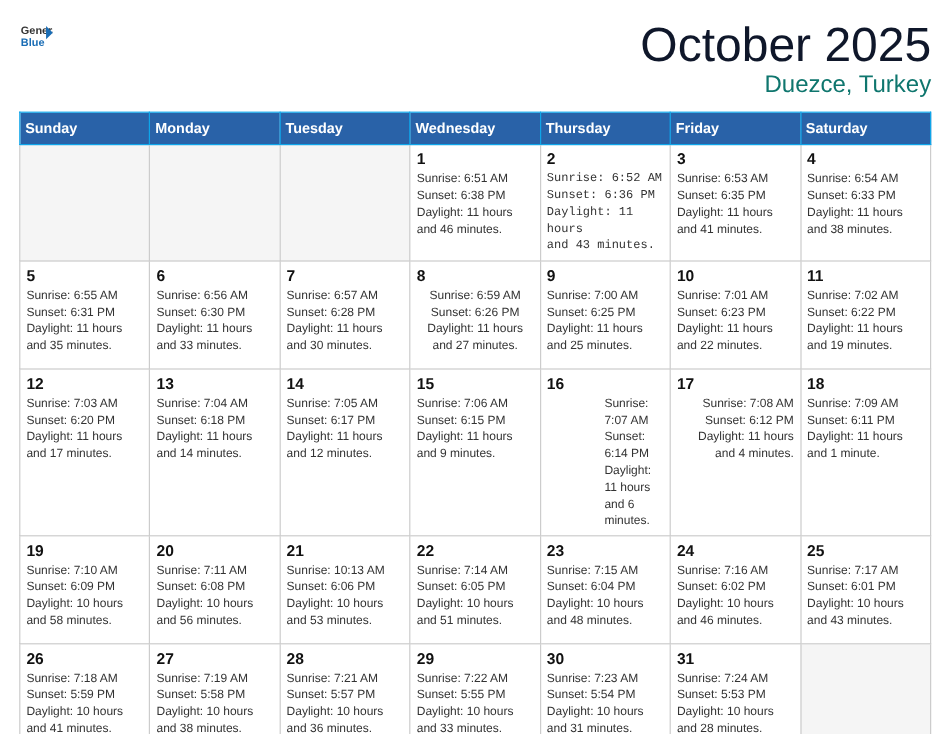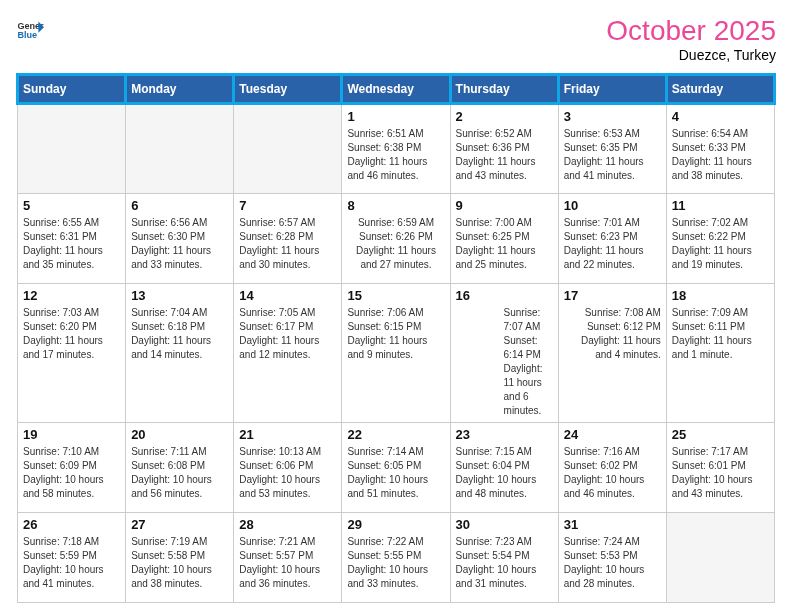--- a/index.html
+++ b/index.html
@@ -22,42 +22,42 @@
       gap: 4px;
     }
     .logo-icon {
       width: 28px;
       height: 28px;
     }
     .title-block {
       text-align: right;
     }
     .month-title {
-      font-size: 28px;
+      font-size: 40px;
       font-weight: normal;
-      color: #ec4899;
+      color: #0f172a;
       line-height: 1.1;
     }
     .location {
-      font-size: 14px;
-      color: #000000;
+      font-size: 20px;
+      color: #0f766e;
     }
     table {
       width: 100%;
       border-collapse: collapse;
       table-layout: fixed;
     }
     th {
       background-color: #2962a8;
       color: #fff;
       font-size: 12px;
       font-weight: bold;
       padding: 6px 4px;
       text-align: left;
-      border: 3px solid #0ea5e9;
+      border: 1px solid #0ea5e9;
     }
     td {
       border: 1px solid #ccc;
       vertical-align: top;
       padding: 4px 5px;
       height: 90px;
       font-size: 10.5px;
       color: #333;
       background: #fff;
     }
@@ -112,21 +112,21 @@
         <td class="empty"></td>
         <td>
           <div class="day-number">1</div>
           <div class="day-info" style="white-space: pre-line;">Sunrise: 6:51 AM
 Sunset: 6:38 PM
 Daylight: 11 hours
 and 46 minutes.</div>
         </td>
         <td>
           <div class="day-number">2</div>
-          <div class="day-info" style="white-space: pre-line;">Sunrise: 6:52 AM
+          <div class="day-info" style="white-space: pre-line; font-family: Liberation Mono, monospace;">Sunrise: 6:52 AM
 Sunset: 6:36 PM
 Daylight: 11 hours
 and 43 minutes.</div>
         </td>
         <td>
           <div class="day-number">3</div>
           <div class="day-info" style="white-space: pre-line;">Sunrise: 6:53 AM
 Sunset: 6:35 PM
 Daylight: 11 hours
 and 41 minutes.</div>

